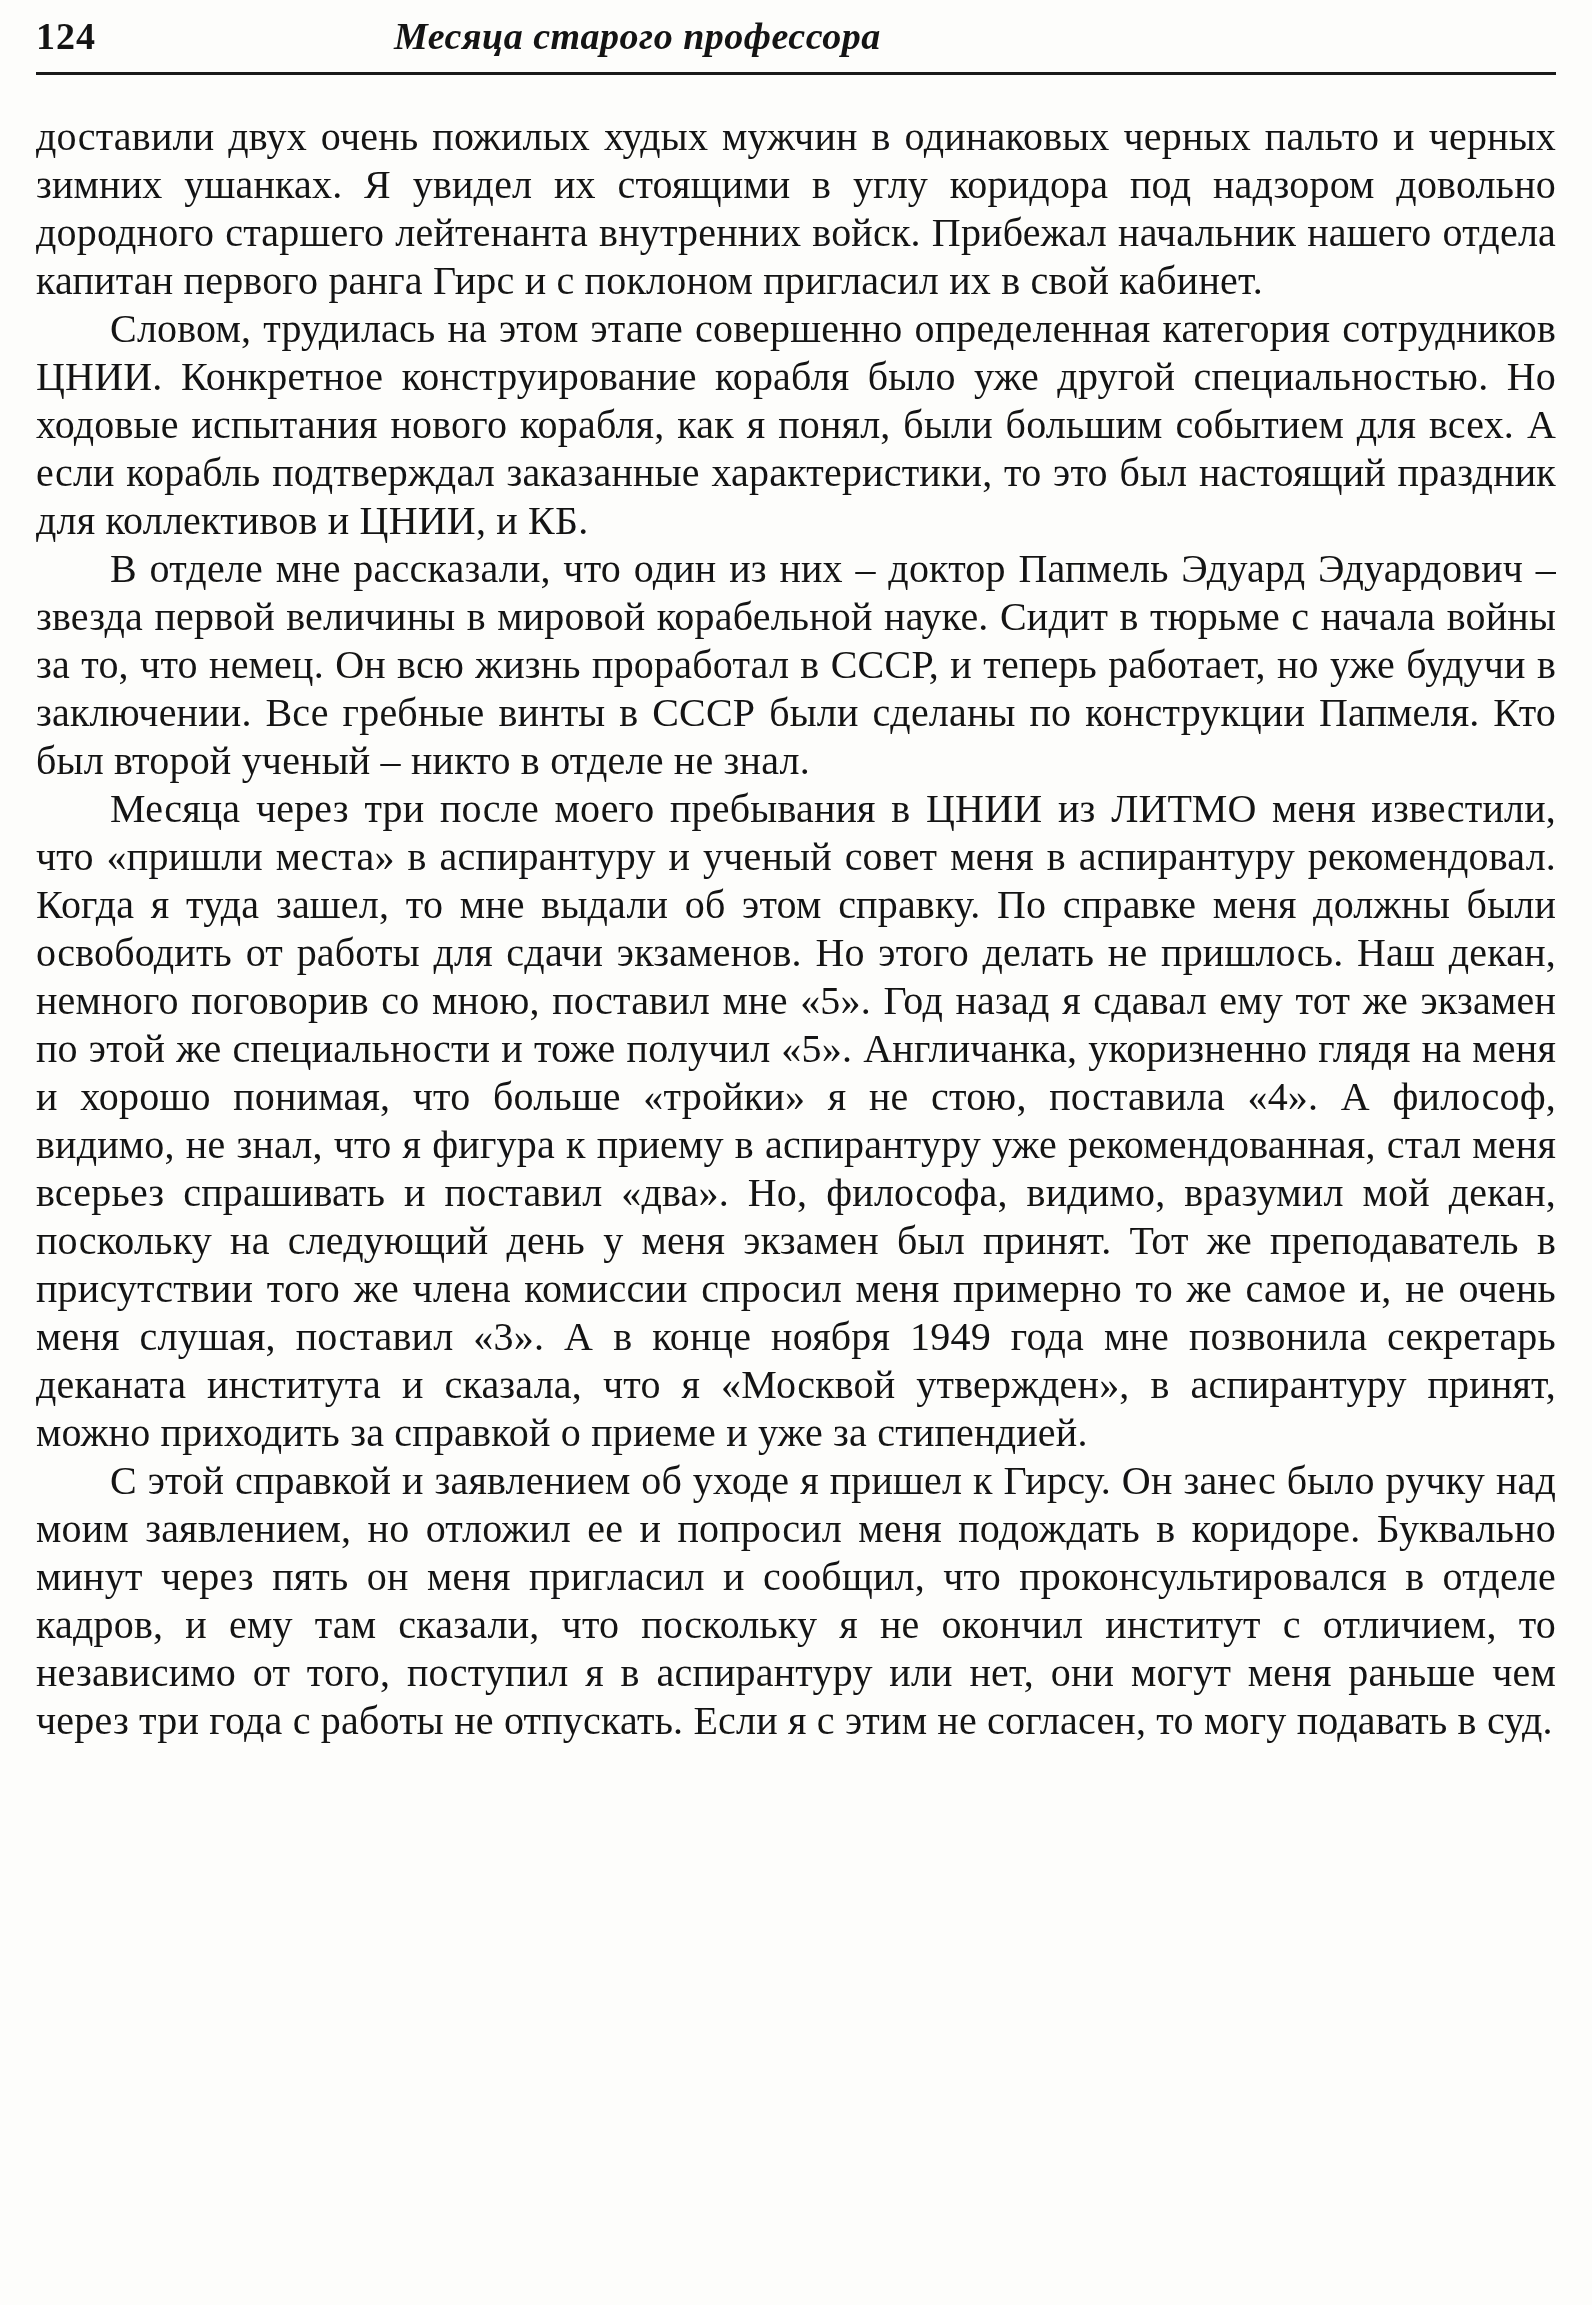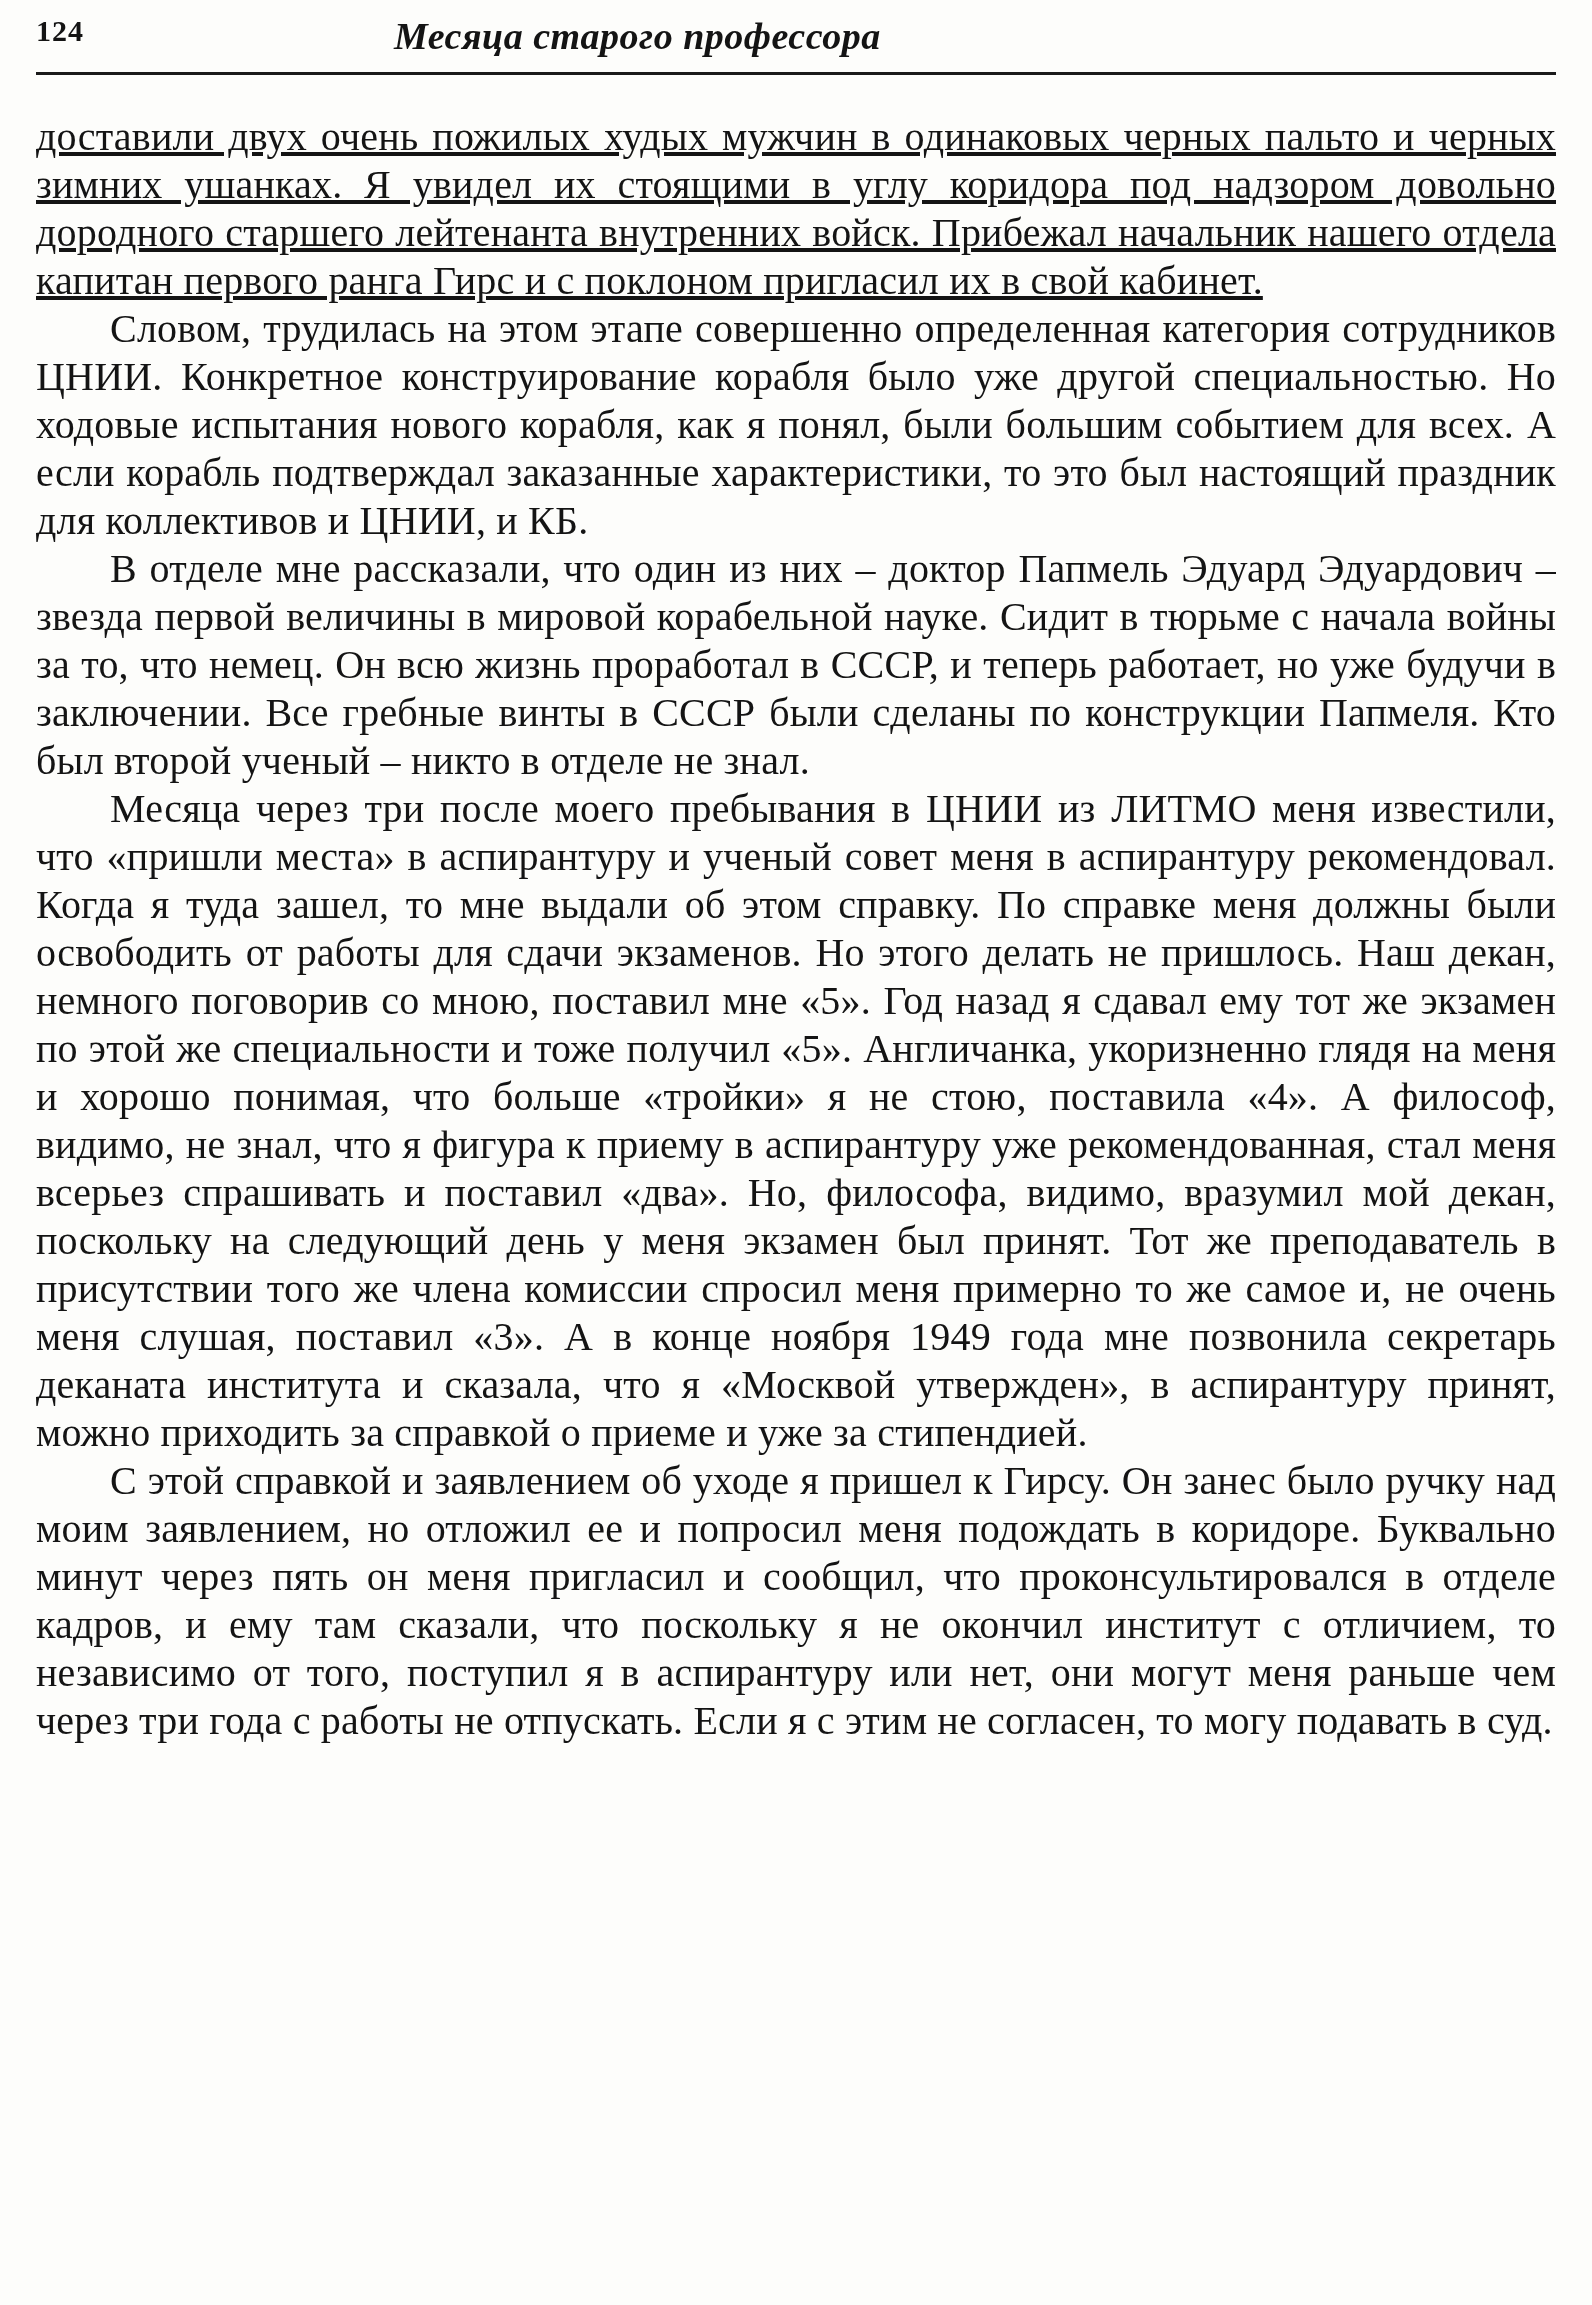--- a/index.html
+++ b/index.html
@@ -21,21 +21,21 @@
     padding: 14px 36px 20px 36px;
   }
   .page-header {
     position: relative;
     height: 50px;
   }
   .page-number {
     position: absolute;
     left: 0;
     top: 0;
-    font-size: 30px;
+    font-size: 38px;
     font-weight: 700;
     letter-spacing: 1px;
   }
   .running-title {
     position: absolute;
     left: 358px;
     top: 0;
     font-size: 38px;
     font-style: italic;
     font-weight: 700;
@@ -53,21 +53,20 @@
     text-align: justify;
     letter-spacing: 0.2px;
   }
   p.para {
     margin: 0;
     padding: 0;
     text-indent: 74px;
   }
   p.para.noindent {
     text-indent: 0;
-    text-decoration: underline;
   }
 </style>
 </head>
 <body>
 
 <div class="page">
 
   <header class="page-header">
     <span class="page-number">124</span>
     <span class="running-title">Месяца старого профессора</span>

